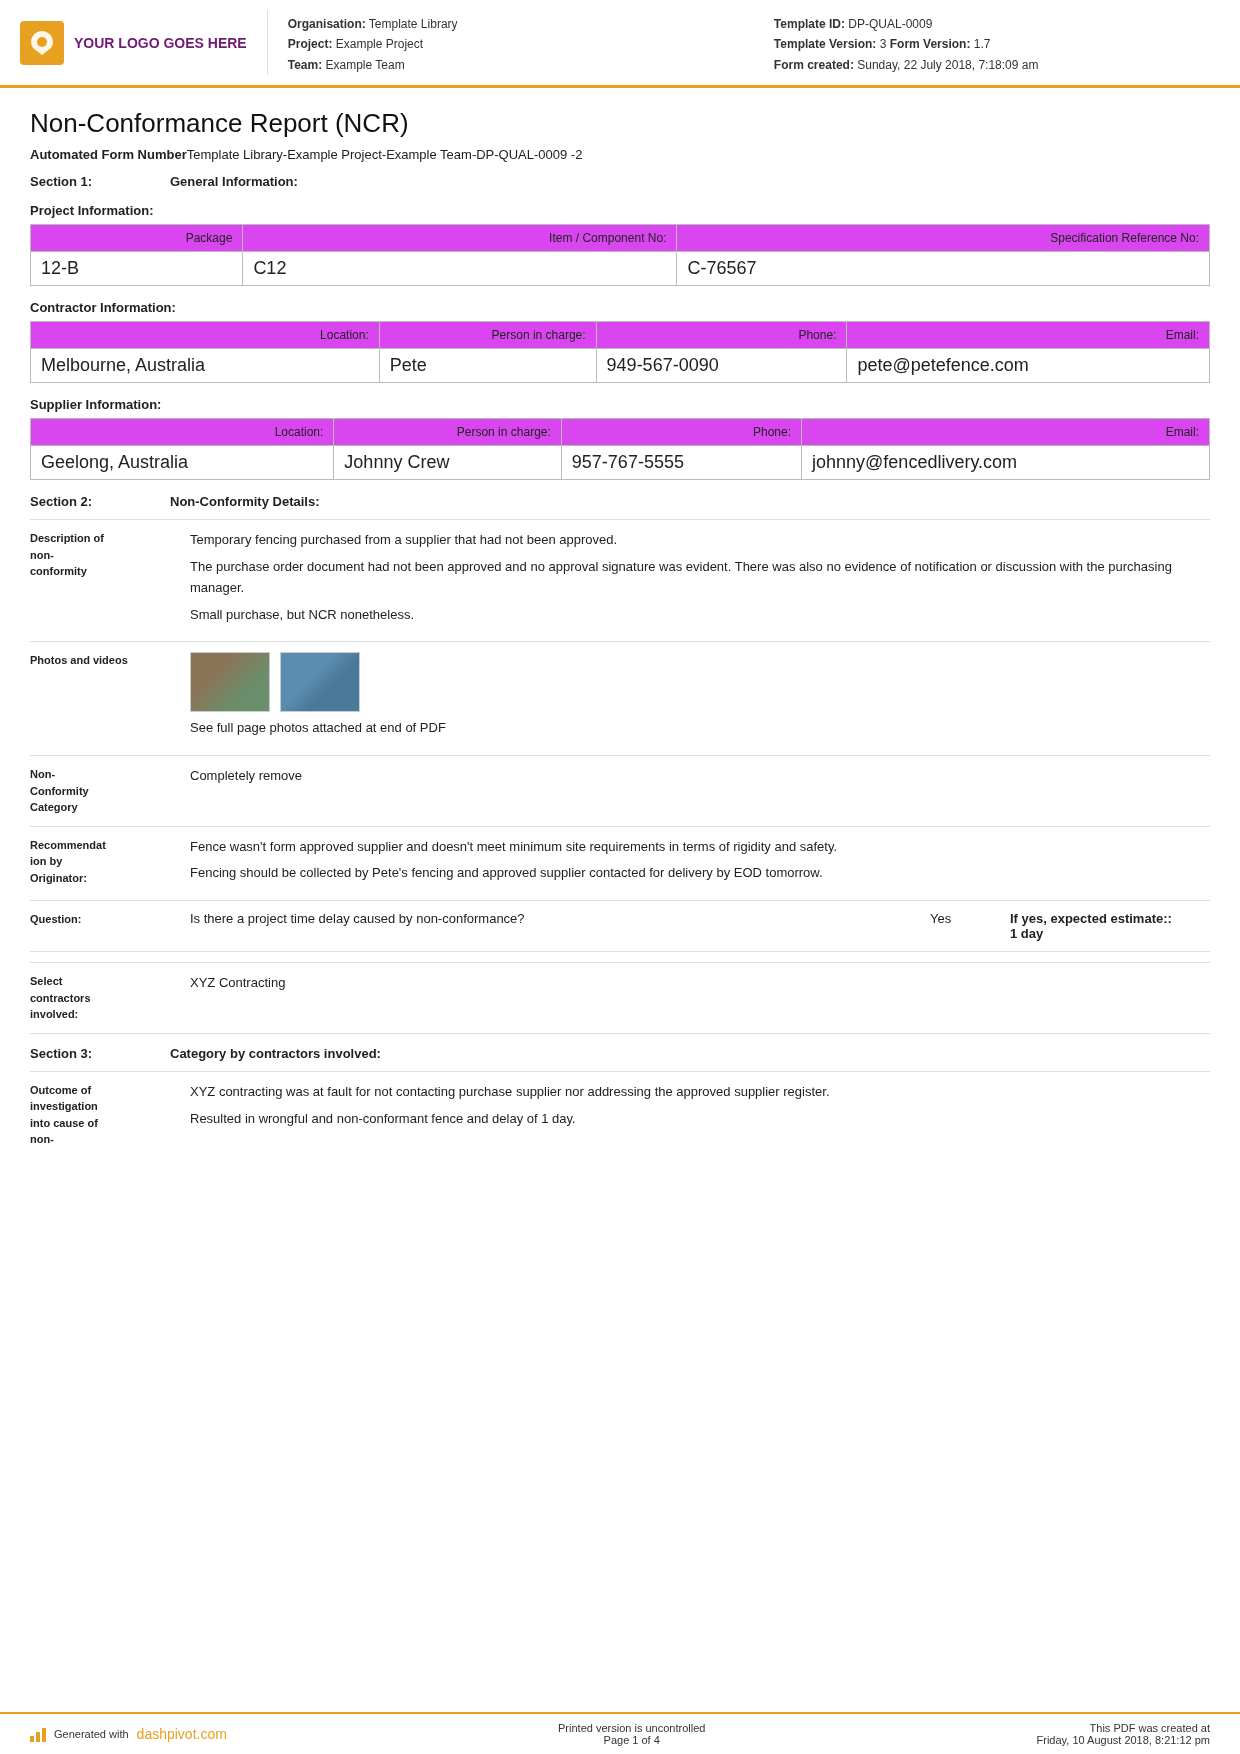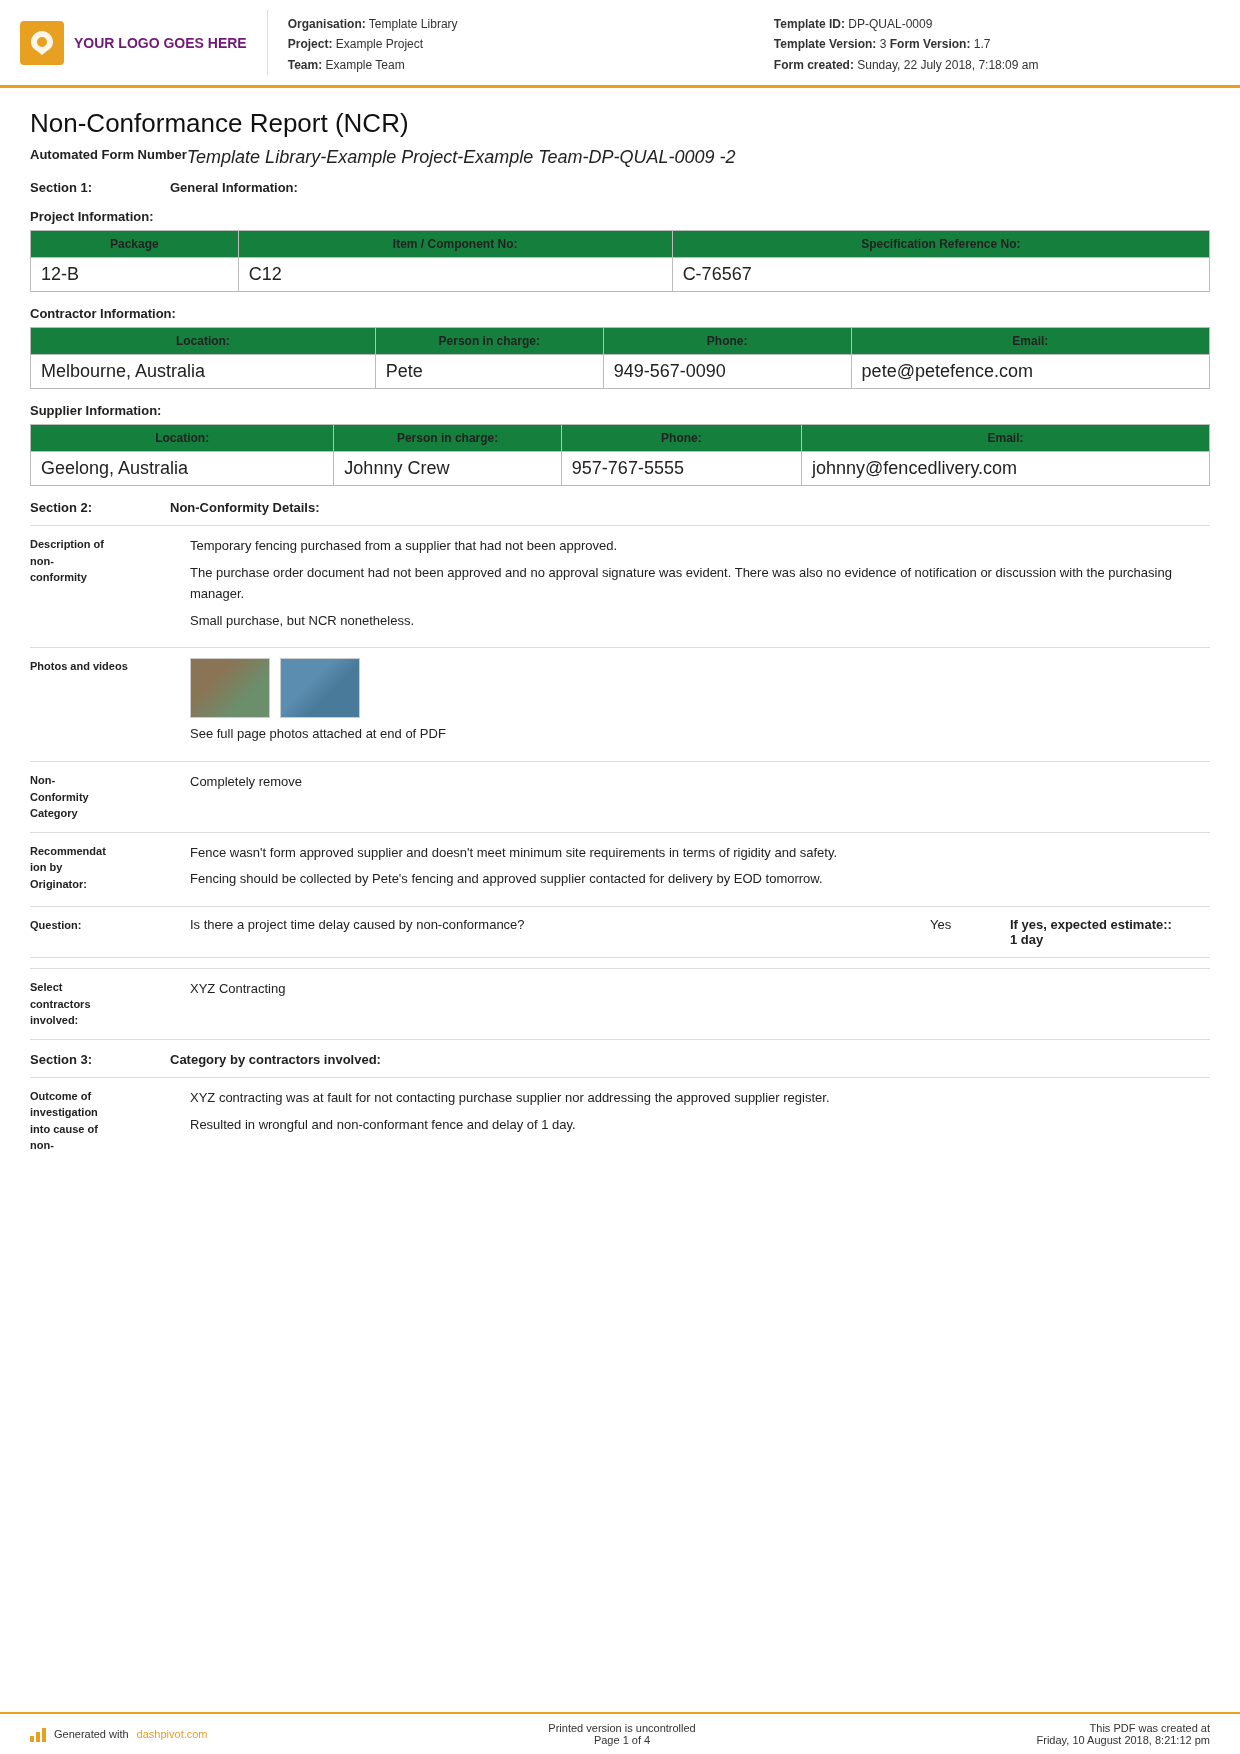--- a/index.html
+++ b/index.html
@@ -88,22 +88,21 @@
       gap: 0;
       margin-bottom: 4px;
     }
     .form-number-label {
       font-weight: bold;
       font-size: 13px;
       min-width: 130px;
       text-align: right;
     }
     .form-number-value {
-      font-size: 18px;
-      font-style: italic;
+      font-size: 13px;
     }
     .section-header {
       display: flex;
       gap: 20px;
       margin: 12px 0 10px 0;
       align-items: baseline;
     }
     .section-label {
       font-weight: bold;
       font-size: 13px;
@@ -119,26 +118,26 @@
       font-size: 13px;
       margin: 14px 0 6px 0;
     }
     
     table {
       width: 100%;
       border-collapse: collapse;
       margin-bottom: 14px;
     }
     table th {
-      background: #15803d;
+      background: #d946ef;
       border: 1px solid #bbb;
       padding: 6px 10px;
       font-size: 12px;
-      font-weight: bold;
-      text-align: center;
+      font-weight: normal;
+      text-align: right;
     }
     table td {
       border: 1px solid #bbb;
       padding: 6px 10px;
       font-size: 18px;
     }
     
     .field-row {
       display: flex;
       gap: 0;
@@ -223,21 +222,21 @@
     .footer-left {
       display: flex;
       align-items: center;
       gap: 8px;
       font-size: 11px;
       color: #333;
     }
     .footer-left a {
       color: #e8a020;
       text-decoration: none;
-      font-size: 11px;
+      font-size: 14px;
     }
     .footer-center {
       font-size: 11px;
       text-align: center;
       color: #333;
     }
     .footer-right {
       font-size: 11px;
       text-align: right;
       color: #333;

